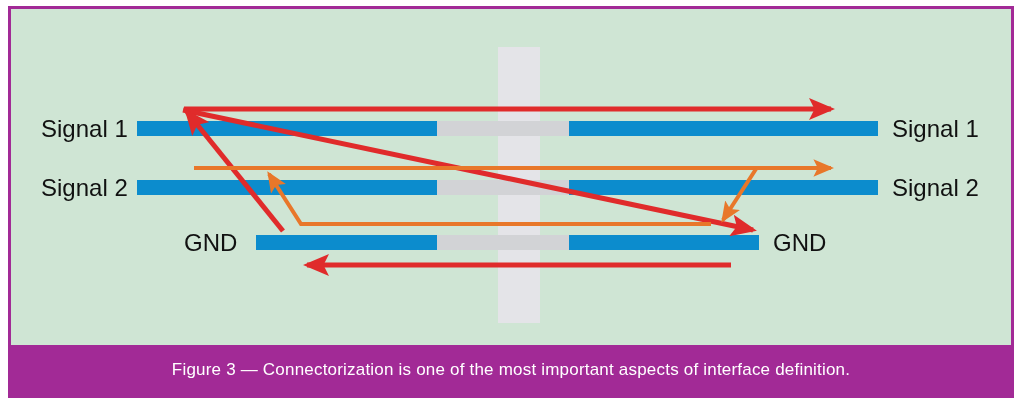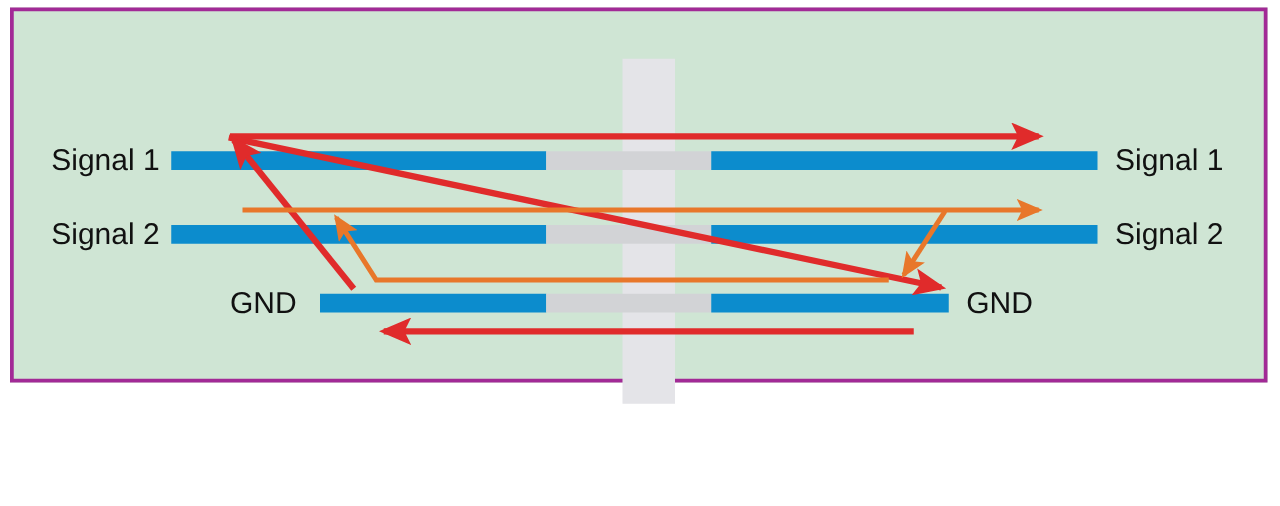--- a/index.html
+++ b/index.html
@@ -12,21 +12,21 @@
     height: 405px;
     overflow: hidden;
     font-family: "Liberation Sans", sans-serif;
   }
 
   #figure-root {
     position: absolute;
     left: 8px;
     top: 6px;
     width: 1006px;
-    height: 300px;
+    height: 392px;
     box-sizing: border-box;
     border: 3px solid #a22a96;
     background: #cfe5d4;
   }
 
   #diagram-area {
     position: absolute;
     left: 0;
     top: 0;
     width: 1000px;
@@ -139,14 +139,17 @@
 
       <path d="M183,159 L820,159" stroke="#e8772a" stroke-width="4" fill="none" marker-end="url(#arw-orange)"></path>
 
       <path d="M700,215 L290,215 L258,165" stroke="#e8772a" stroke-width="4" fill="none" marker-end="url(#arw-orange)"></path>
 
       <path d="M745,160 L712,211" stroke="#e8772a" stroke-width="4" fill="none" marker-end="url(#arw-orange)"></path>
     </svg>
 
   </div>
 
+  <div id="caption-bar">
+    <span id="caption-text">Figure 3 — Connectorization is one of the most important aspects of interface definition.</span>
+  </div>
 
 </div>
 
 </body></html>

